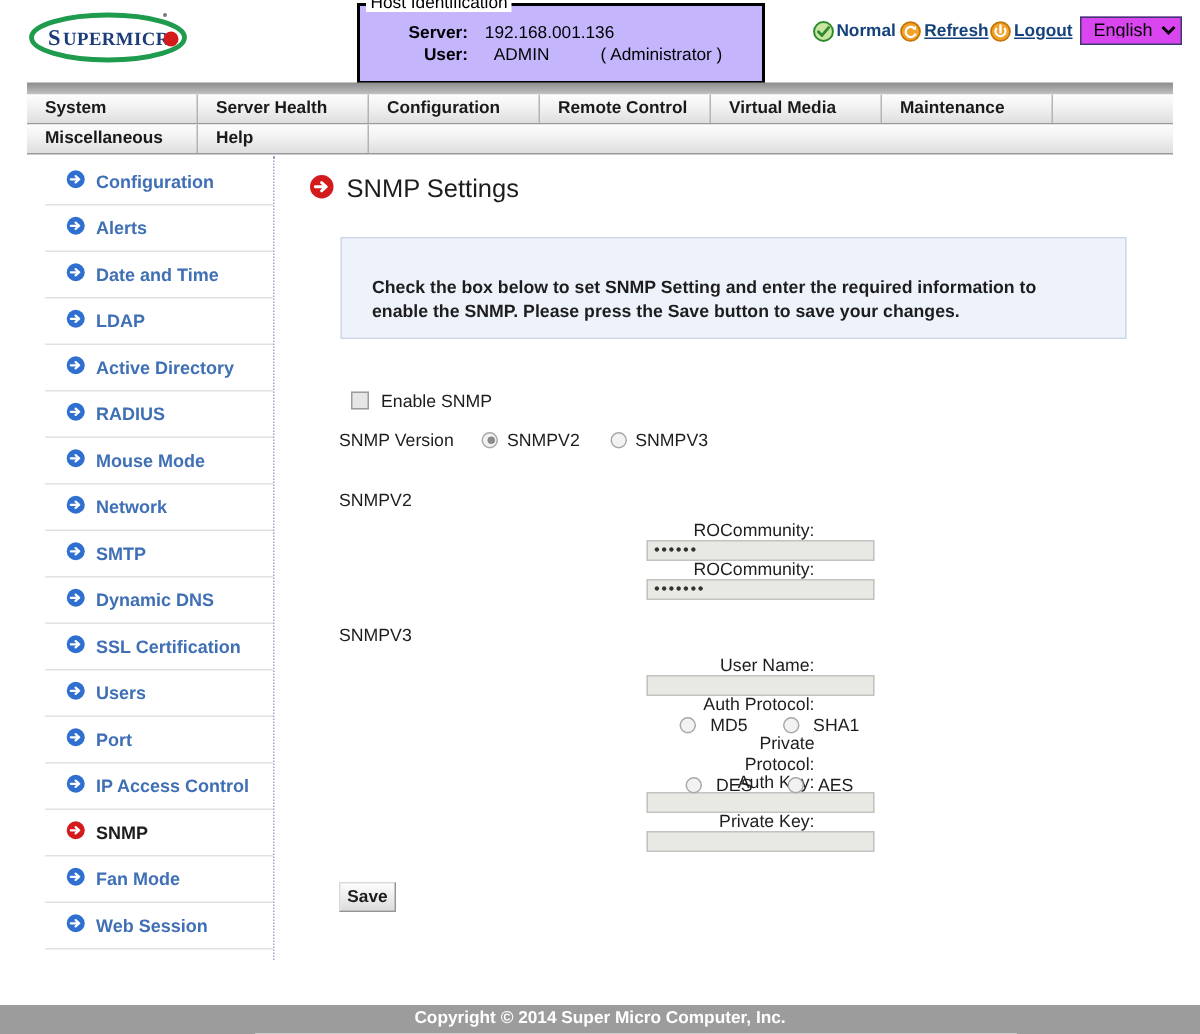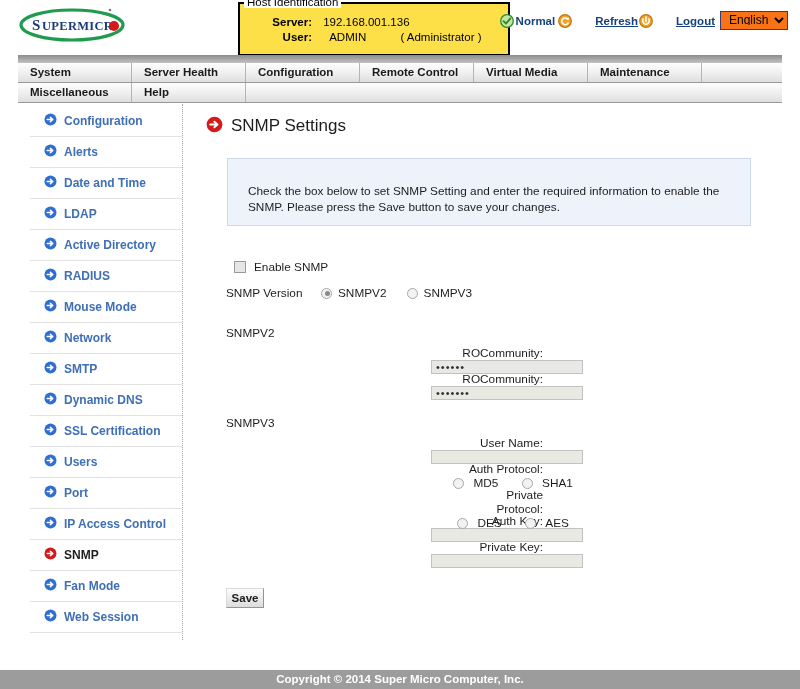--- a/index.html
+++ b/index.html
@@ -24,21 +24,21 @@
     left: 18px; top: 6px;
     width: 110px; height: 38px;
   }
   .logo svg { display: block; }
 
   .host-box {
     position: absolute;
     left: 238px; top: 2px;
     width: 272px; height: 54px;
     border: 2px solid #000;
-    background: #fde047;
+    background: #c4b5fd;
   }
   .host-legend {
     position: absolute;
     left: 4px; top: -8px;
     background: #fff;
     padding: 0 3px;
     font-size: 11.5px;
     color: #000;
     white-space: nowrap;
   }
@@ -65,29 +65,29 @@
     position: absolute;
     right: 12px; top: 11px;
     display: flex;
     align-items: center;
     white-space: nowrap;
   }
   .sicon { width: 14px; height: 14px; display:inline-block; vertical-align: middle; margin-right: 2px; }
   .s-normal { font-weight: bold; color: #16427c; font-size: 11.5px; margin-right: 3px; }
   .s-link {
     font-weight: bold; color: #16427c; font-size: 11.5px;
-    text-decoration: underline; margin-right: 1px; cursor: pointer; margin-left: 21px;
+    text-decoration: underline; margin-right: 1px; cursor: pointer;
   }
   .langsel {
     margin-left: 4px;
     font-family: "Liberation Sans", sans-serif;
     font-size: 12px;
     height: 19px;
     border: 1px solid #3a3a6e;
-    background: #f97316;
+    background: #d946ef;
     padding: 0 2px 4px 4px;
     color: #000;
   }
 
   
   .navwrap {
     position: relative;
     margin: 0 18px 0 18px;
     height: 45px;
   }
@@ -176,20 +176,21 @@
     width: 524px;
     min-height: 65px;
     background: #eef2fb;
     border: 1px solid #cfd8ea;
     padding: 24px 20px 10px 20px;
   }
   .infotext {
     font-size: 11.8px;
     color: #1d1d1d;
     line-height: 16px;
+    font-weight: bold;
   }
 
   .form {
     margin-top: 30px;
     margin-left: 30px;
     position: relative;
   }
   .frow { display: flex; align-items: center; height: 22px; }
   .chkline { margin-bottom: 4px; }
   .cbox {

